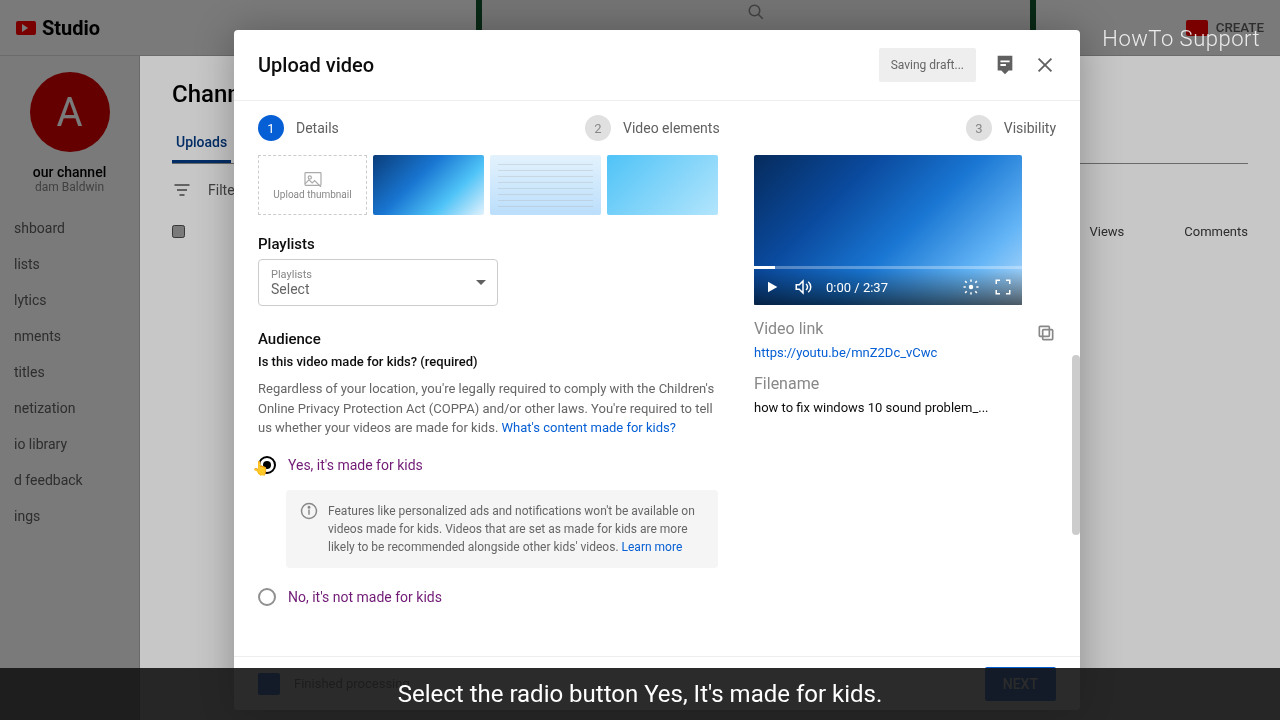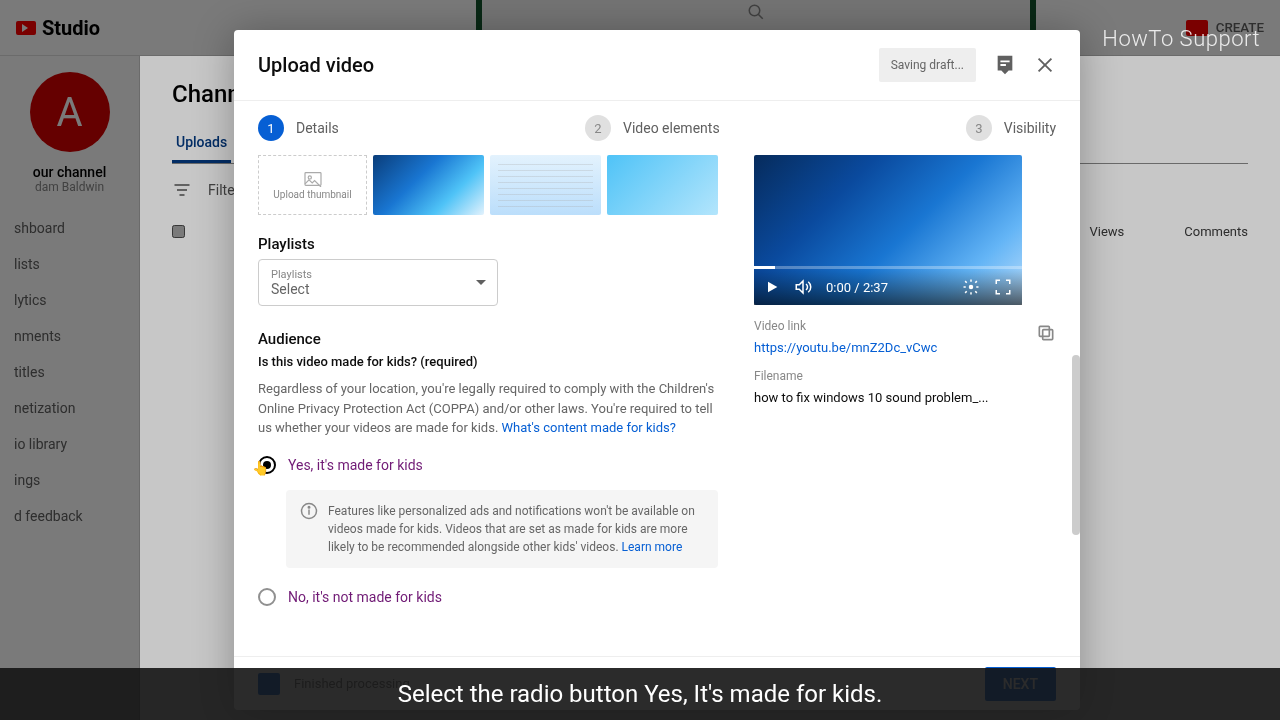--- a/index.html
+++ b/index.html
@@ -70,21 +70,21 @@
 .radio.checked::after { content: ''; position: absolute; inset: 3px; border-radius: 50%; background: #000; }
 .radio-lbl { font-size: 14px; color: #701a75; }
 .cursor-hand { position: absolute; font-size: 14px; margin-left: -6px; margin-top: 6px; }
 .info-box { background: #f5f5f5; border-radius: 4px; padding: 12px 14px; margin: 10px 0 14px 28px; display: flex; gap: 10px; font-size: 12px; color: #666; line-height: 1.5; }
 .expand-row { display: flex; align-items: center; gap: 10px; padding: 14px 0; font-size: 14px; color: #0d0d0d; cursor: pointer; }
 
 .preview { width: 268px; height: 150px; background: linear-gradient(135deg, #062b5c 0%, #0a4a9e 30%, #1976d2 55%, #64b5f6 80%, #bbdefb 100%); border-radius: 2px; position: relative; margin-bottom: 14px; }
 .pv-controls { position: absolute; left: 0; right: 0; bottom: 0; height: 36px; background: linear-gradient(transparent, rgba(0,0,0,0.6)); display: flex; align-items: center; padding: 0 10px; gap: 14px; color: #fff; font-size: 13px; }
 .pv-bar { position: absolute; left: 0; right: 0; bottom: 36px; height: 3px; background: rgba(255,255,255,0.3); }
 .pv-bar::after { content: ''; position: absolute; left: 0; width: 8%; height: 100%; background: #fff; }
-.meta-lbl { font-size: 12px; color: #888; }
+.meta-lbl { font-size: 16px; color: #888; }
 .meta-val { font-size: 13px; color: #0d0d0d; margin-bottom: 14px; margin-top: 7px; }
 .meta-val.lk { color: #065fd4; }
 .meta-row { display: flex; align-items: flex-start; }
 .copy-ico { margin-left: auto; color: #888; cursor: pointer; padding-top: 4px; }
 
 .modal-foot { height: 54px; border-top: 1px solid #eee; display: flex; align-items: center; padding: 0 24px; }
 .proc-ico { width: 22px; height: 22px; background: #065fd4; border-radius: 2px; margin-right: 14px; }
 .proc-txt { font-size: 13px; color: #666; }
 .next-btn { margin-left: auto; background: #065fd4; color: #fff; border: none; padding: 9px 18px; font-size: 14px; font-weight: 500; border-radius: 2px; cursor: pointer; }
 
@@ -122,22 +122,22 @@
       <div class="ch-name">our channel</div>
       <div class="ch-sub">dam Baldwin</div>
       <div id="nav-items">
           <div class="nav-item">shboard</div>
           <div class="nav-item">lists</div>
           <div class="nav-item">lytics</div>
           <div class="nav-item">nments</div>
           <div class="nav-item">titles</div>
           <div class="nav-item">netization</div>
           <div class="nav-item">io library</div>
+          <div class="nav-item">d feedback</div>
           <div class="nav-item">ings</div>
-          <div class="nav-item">d feedback</div>
         </div>
     </div>
     <div class="content">
       <div class="page-h">Channel</div>
       <div class="tab-row"><span class="tab">Uploads</span></div>
       <div class="filter-row">
         <svg width="20" height="20" viewBox="0 0 24 24" fill="#888">
             <path d="M3 5h18v2H3zM6 11h12v2H6zM9 17h6v2H9z"></path>
           </svg>
         <span>Filter</span>

